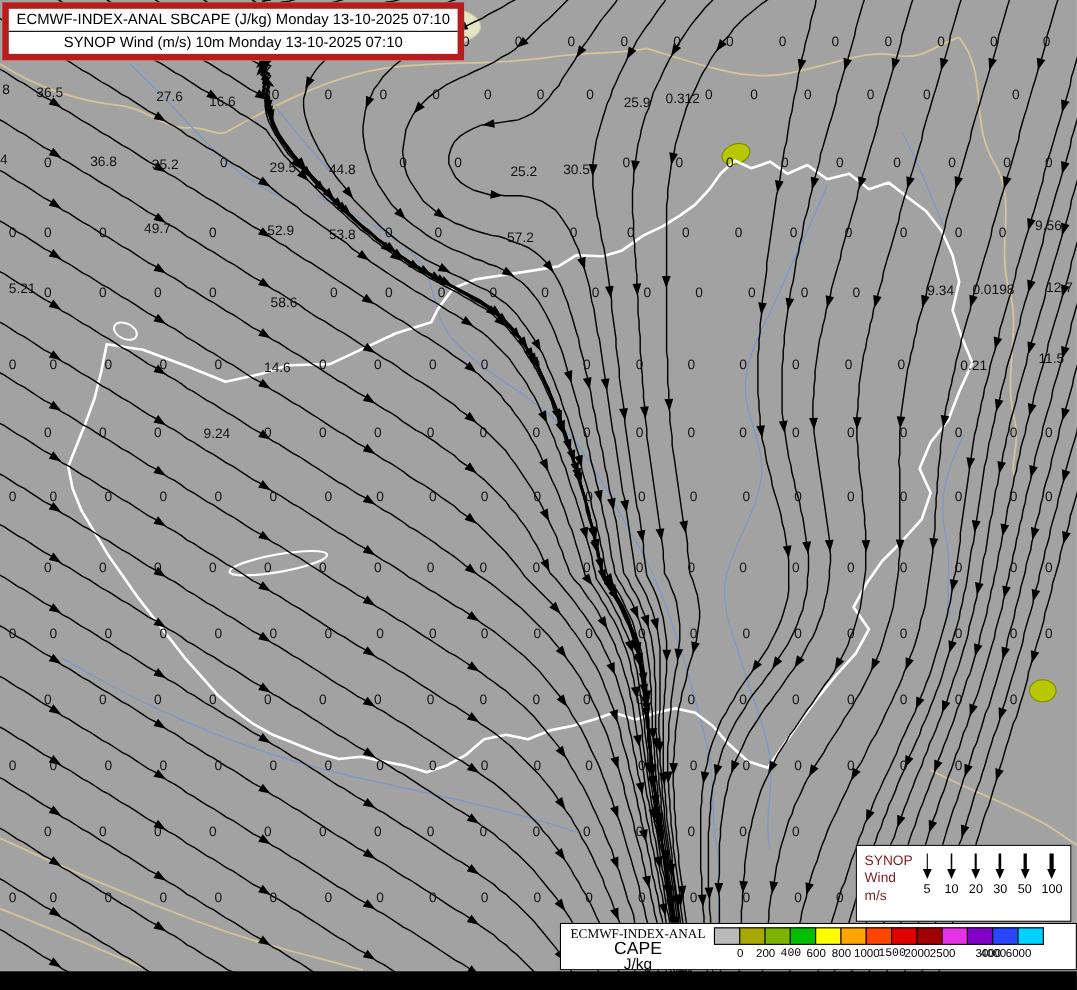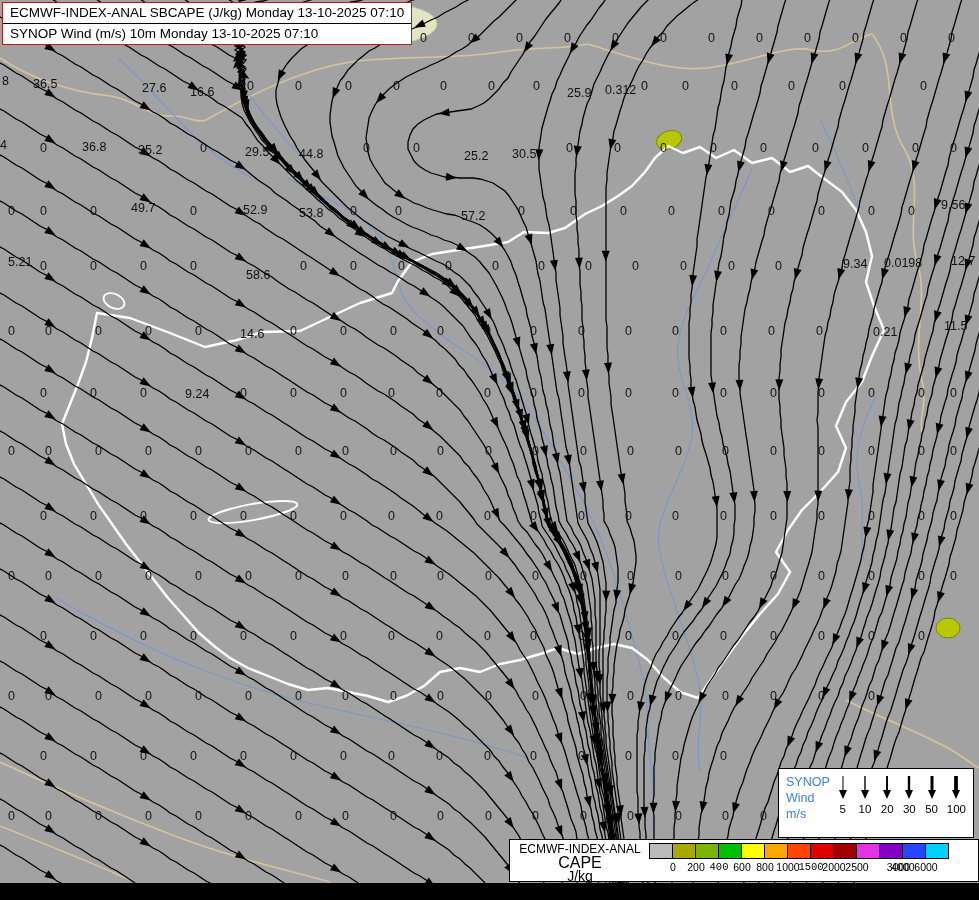--- a/index.html
+++ b/index.html
@@ -1,35 +1,35 @@
 <!DOCTYPE html>
 <html><head>
 <meta charset="utf-8">
 <style>
   html,body{margin:0;padding:0;background:#fff;}
   #stage{position:relative;width:979px;height:900px;overflow:hidden;background:#a2a2a2;
          font-family:"Liberation Sans",sans-serif;}
   #map-svg{position:absolute;left:0;top:0;}
   #map-svg text{font-family:"Liberation Sans",sans-serif;fill:#111;}
 
-  .titlebox{position:absolute;left:2px;top:2px;background:#fff;border:1px solid #b91c1c;z-index:5;}
+  .titlebox{position:absolute;left:2px;top:2px;background:#fff;border:6px solid #b91c1c;z-index:5;text-align:center;}
   .titleline{padding:1px 7px;font-size:13.5px;line-height:18px;color:#000;border-bottom:1px solid #000;white-space:nowrap;}
   .titleline:last-child{border-bottom:none;}
 
   .windlegend{position:absolute;left:778px;top:768px;width:196px;height:70px;background:#fff;
               border:1px solid #000;z-index:5;display:flex;box-sizing:border-box;}
-  .wl-left{padding:5px 4px 0 7px;font-size:12.5px;line-height:16px;color:#3b82f6;}
+  .wl-left{padding:5px 4px 0 7px;font-size:12.5px;line-height:16px;color:#7f1d1d;}
   .wl-arrows{flex:1;display:flex;justify-content:space-between;padding:5px 7px 0 2px;}
   .wl-col{display:flex;flex-direction:column;align-items:center;font-size:11.5px;color:#000;}
   .wl-col svg{display:block;margin-bottom:3px;}
 
   .capelegend{position:absolute;left:509px;top:839px;width:470px;height:43px;background:#fff;
               border:1px solid #000;z-index:5;display:flex;box-sizing:border-box;}
   .cl-left{width:140px;text-align:center;color:#000;padding-top:2px;}
-  .cl-title{font-size:12px;line-height:14px;}
+  .cl-title{font-size:12px;line-height:14px;font-family:Liberation Serif, serif;}
   .cl-sub{font-size:16px;line-height:14px;}
   .cl-units{font-size:14px;line-height:13px;}
   .cl-bar{flex:1;position:relative;padding-top:3px;}
   .cl-cells{display:flex;}
   .cl-cell{width:24px;height:16px;border:1px solid #000;margin-left:-1px;box-sizing:border-box;flex:none;}
   .cl-tick{position:absolute;top:21px;transform:translateX(-50%);font-size:10.5px;color:#000;}
 
   .bottombar{position:absolute;left:0;top:883px;width:979px;height:17px;background:#000;z-index:6;}
 </style>
 </head>

